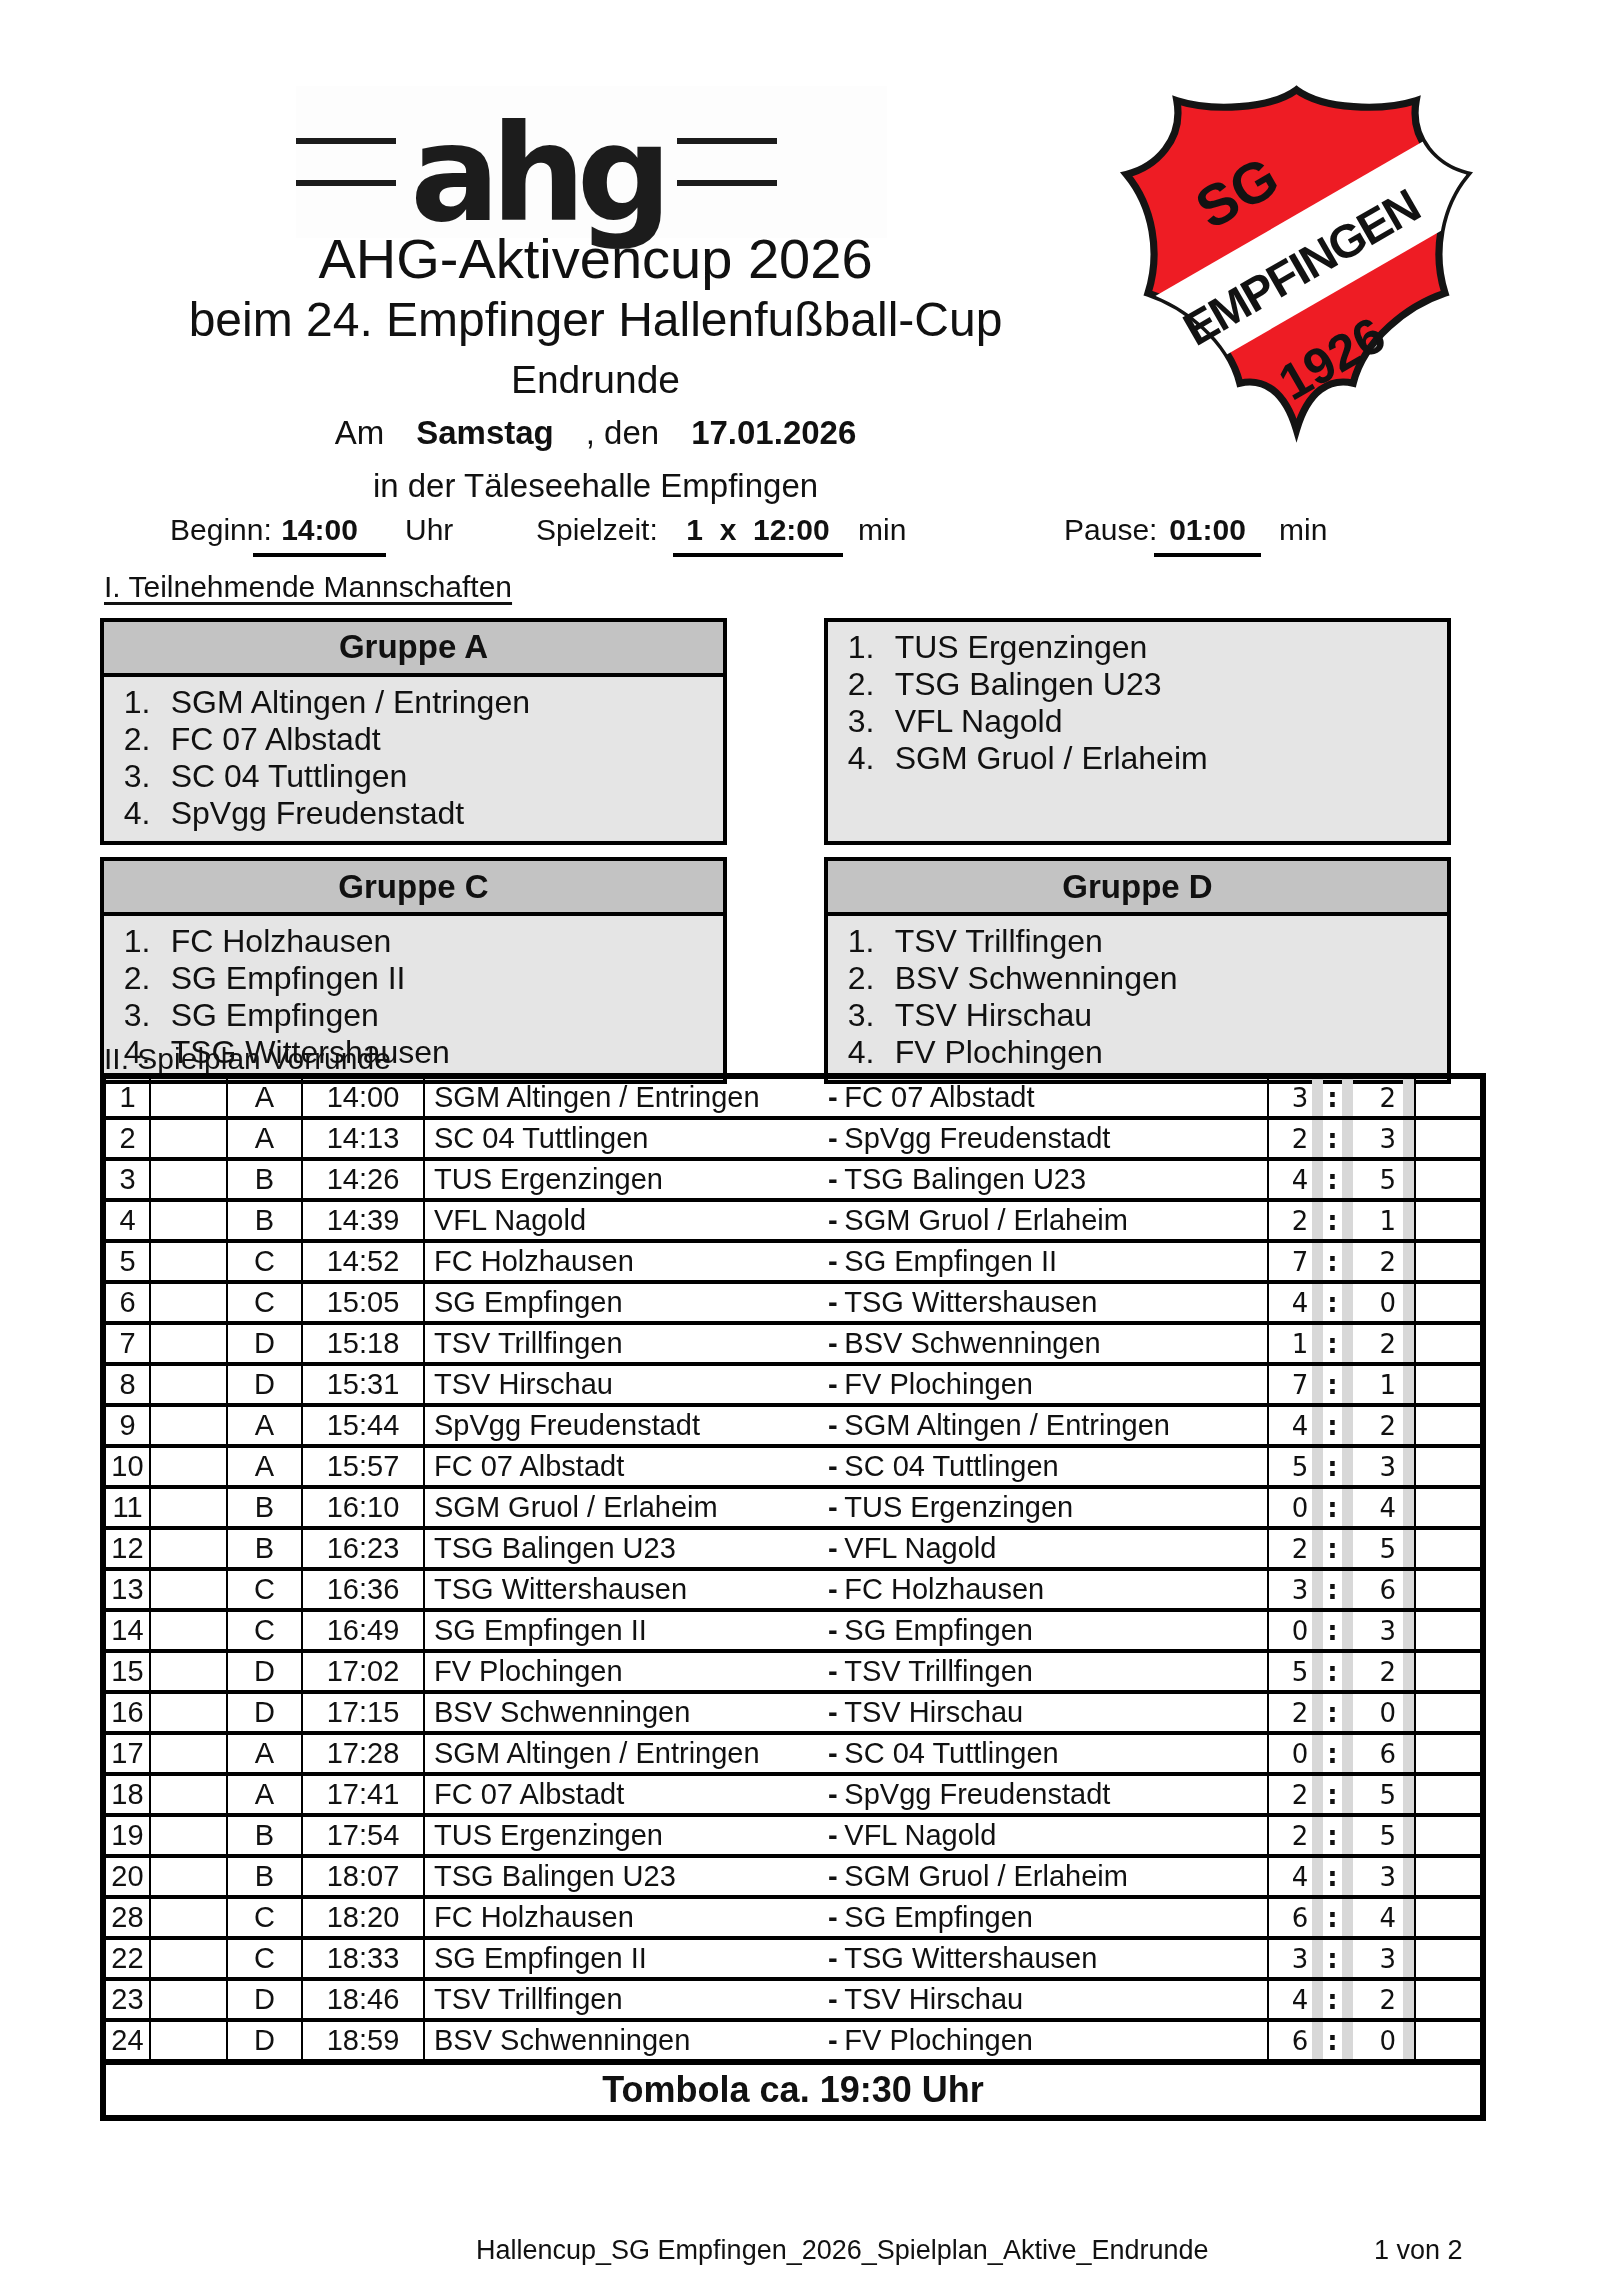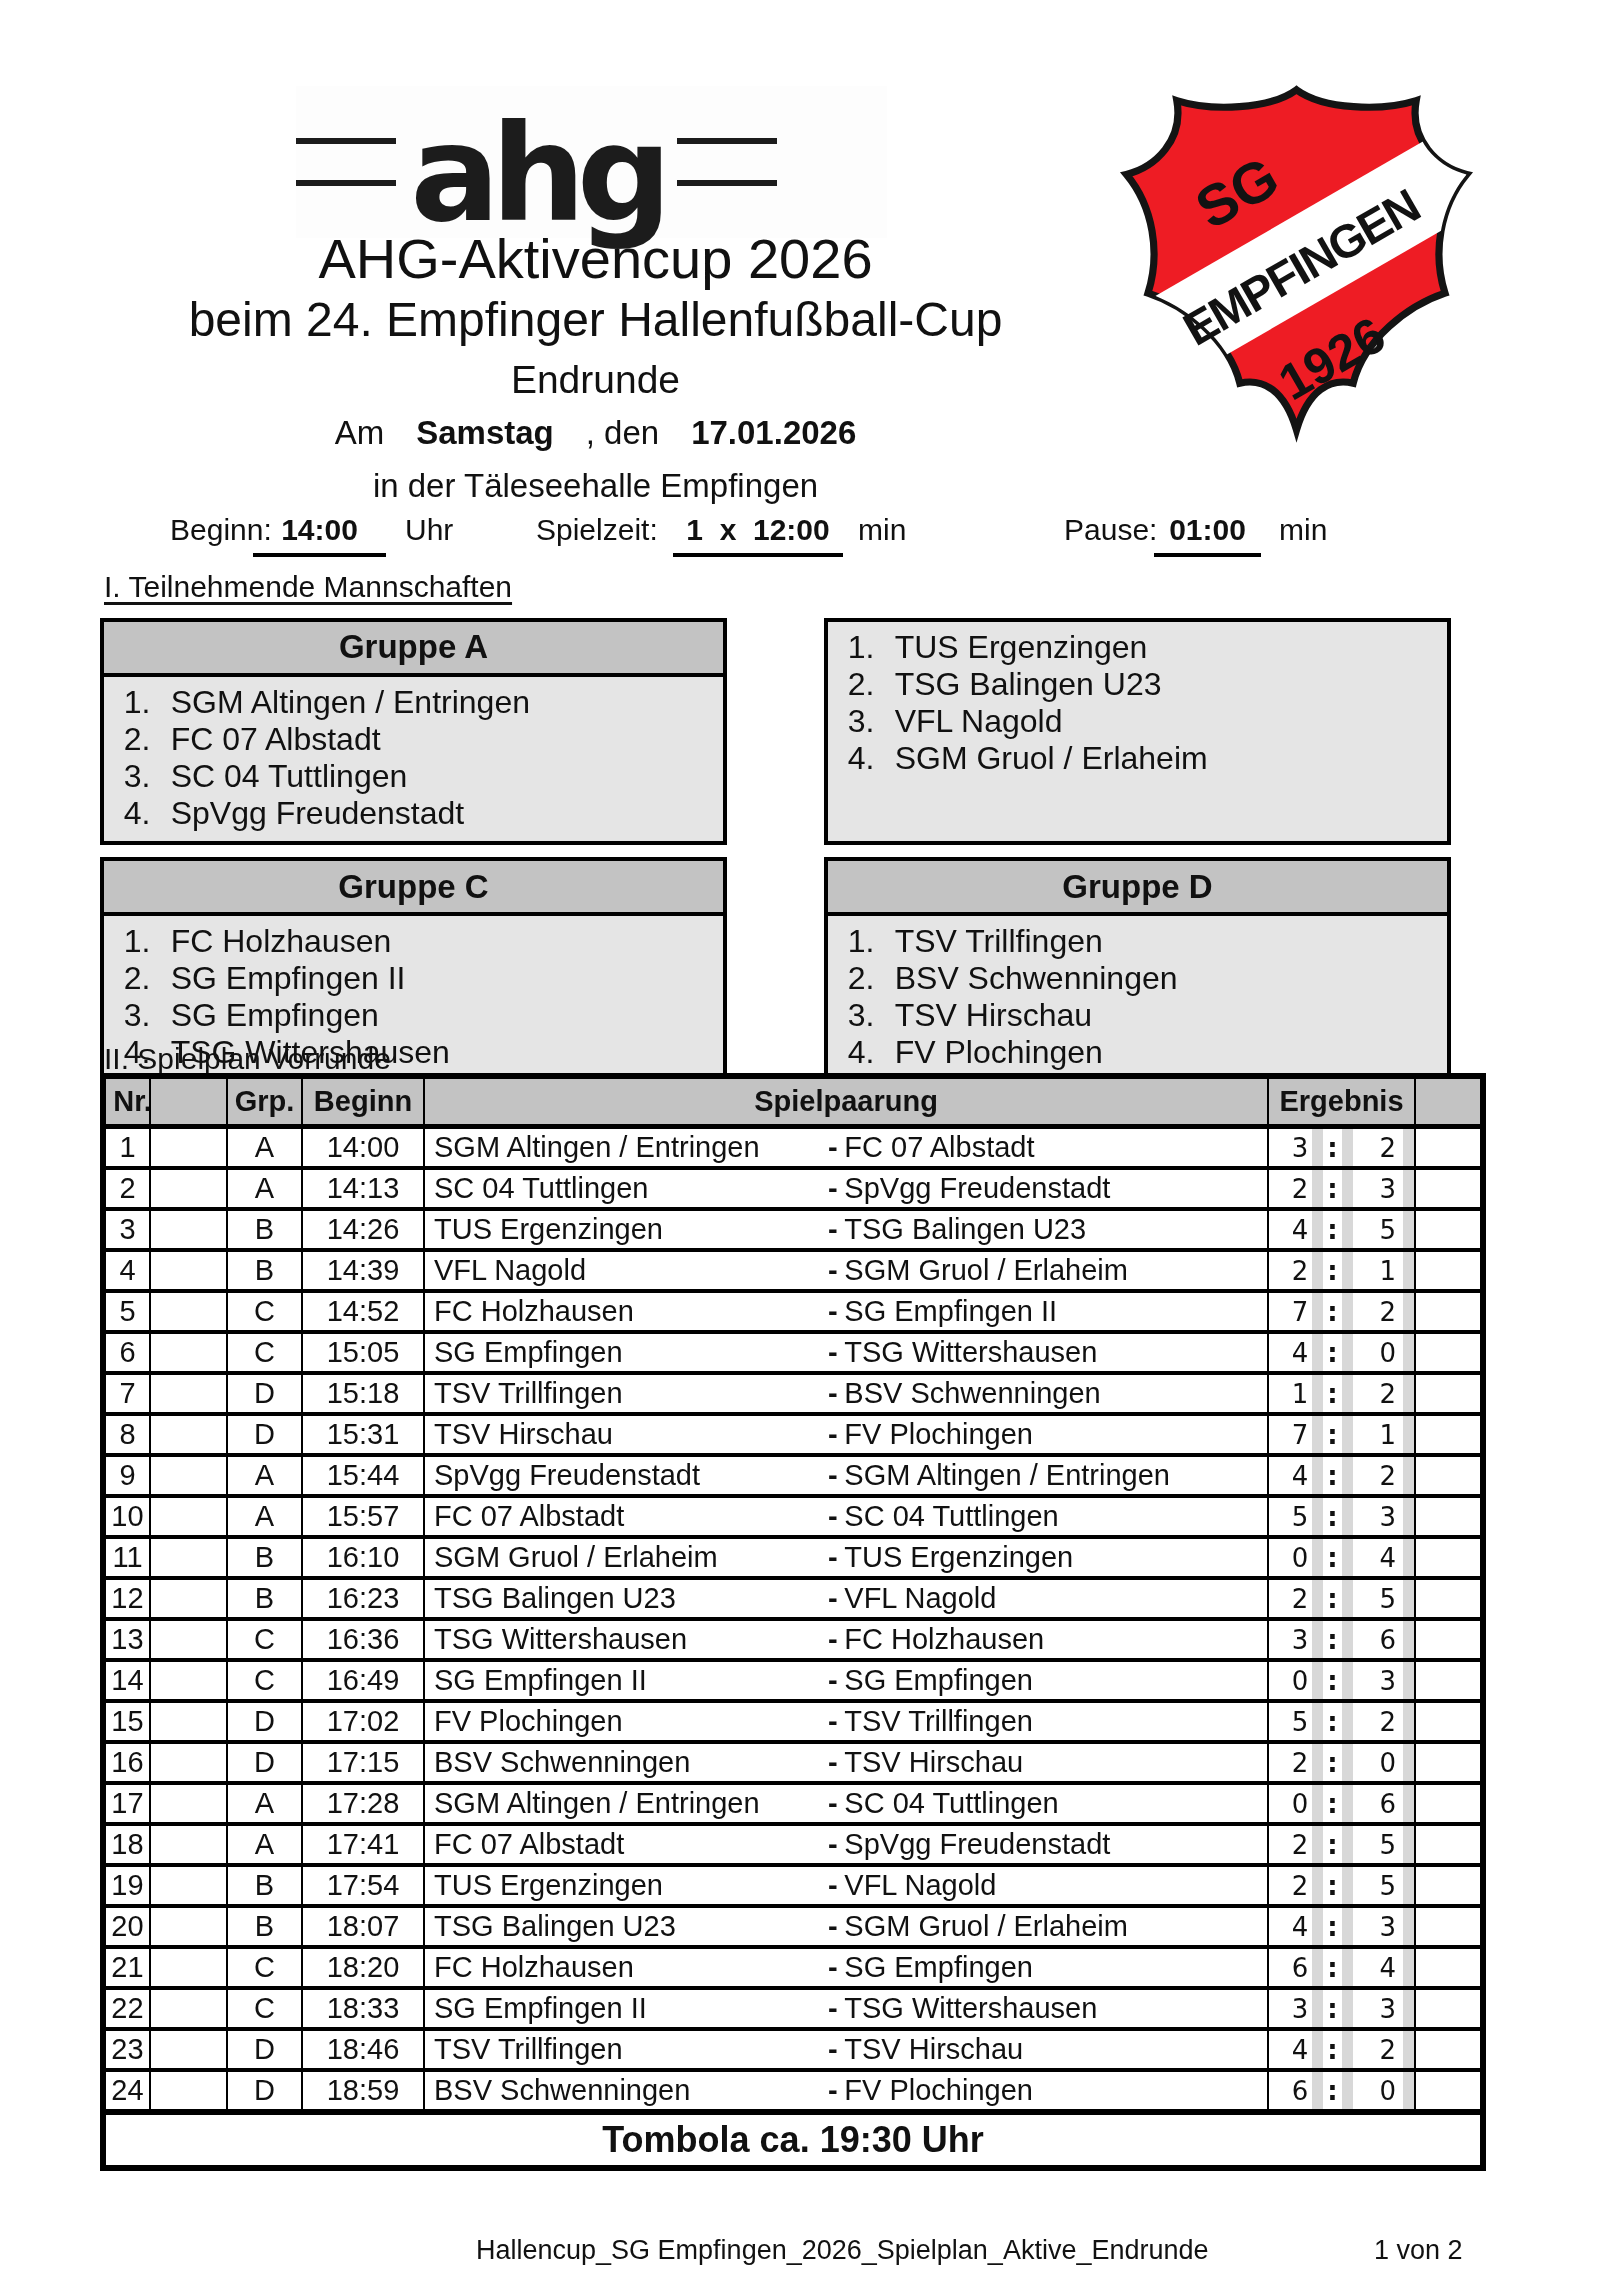--- a/index.html
+++ b/index.html
@@ -235,29 +235,20 @@
     <colgroup>
       <col style="width:47px">
         <col style="width:77px">
         <col style="width:75px">
       <col style="width:122px">
         <col style="width:844px">
         <col style="width:147px">
         <col style="width:68px">
     </colgroup>
     <tbody>
-      <tr class="hdr">
-        <td class="nr-h">Nr.</td>
-        <td></td>
-        <td class="c">Grp.</td>
-        <td class="c">Beginn</td>
-        <td class="c">Spielpaarung</td>
-        <td class="c">Ergebnis</td>
-        <td></td>
-      </tr>
 
   <tr class="datarow">
     <td class="c">1</td>
     <td></td>
     <td class="c">A</td>
     <td class="c">14:00</td>
     <td>
       <div class="pairing-wrap">
         <span class="pair-home">SGM Altingen / Entringen</span>
         <span class="pair-dash">-</span>
@@ -746,21 +737,21 @@
         <span class="res-colon">:</span>
         <span class="strip"></span>
         <span class="res-s2">3</span>
         <span class="strip"></span>
       </div>
     </td>
     <td></td>
   </tr>
 
   <tr class="datarow">
-    <td class="c">21</td>
+    <td class="c">28</td>
     <td></td>
     <td class="c">C</td>
     <td class="c">18:20</td>
     <td>
       <div class="pairing-wrap">
         <span class="pair-home">FC Holzhausen</span>
         <span class="pair-dash">-</span>
         <span class="pair-away">SG Empfingen</span>
       </div>
     </td>

